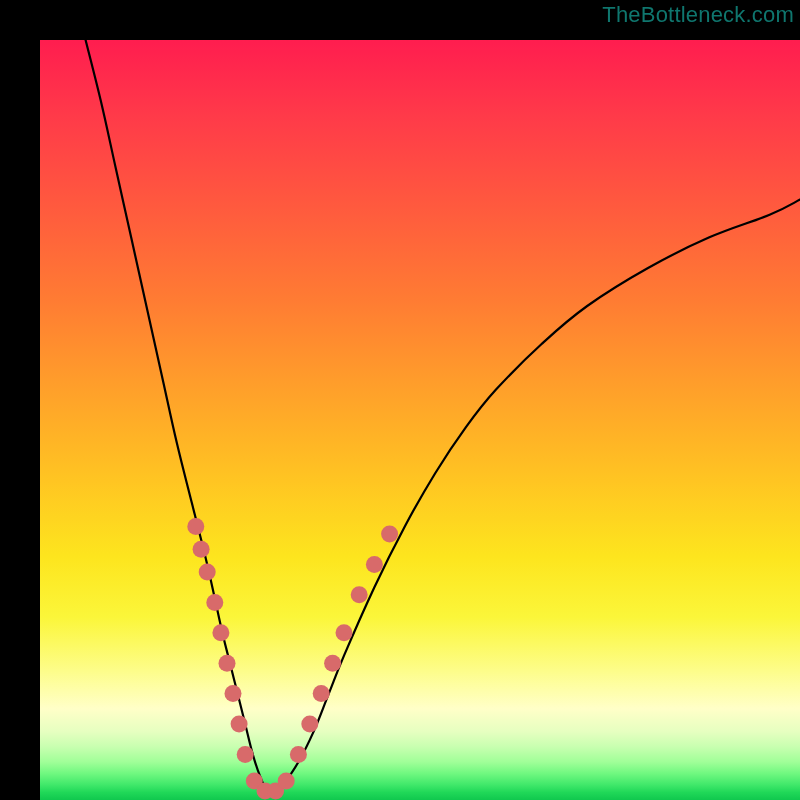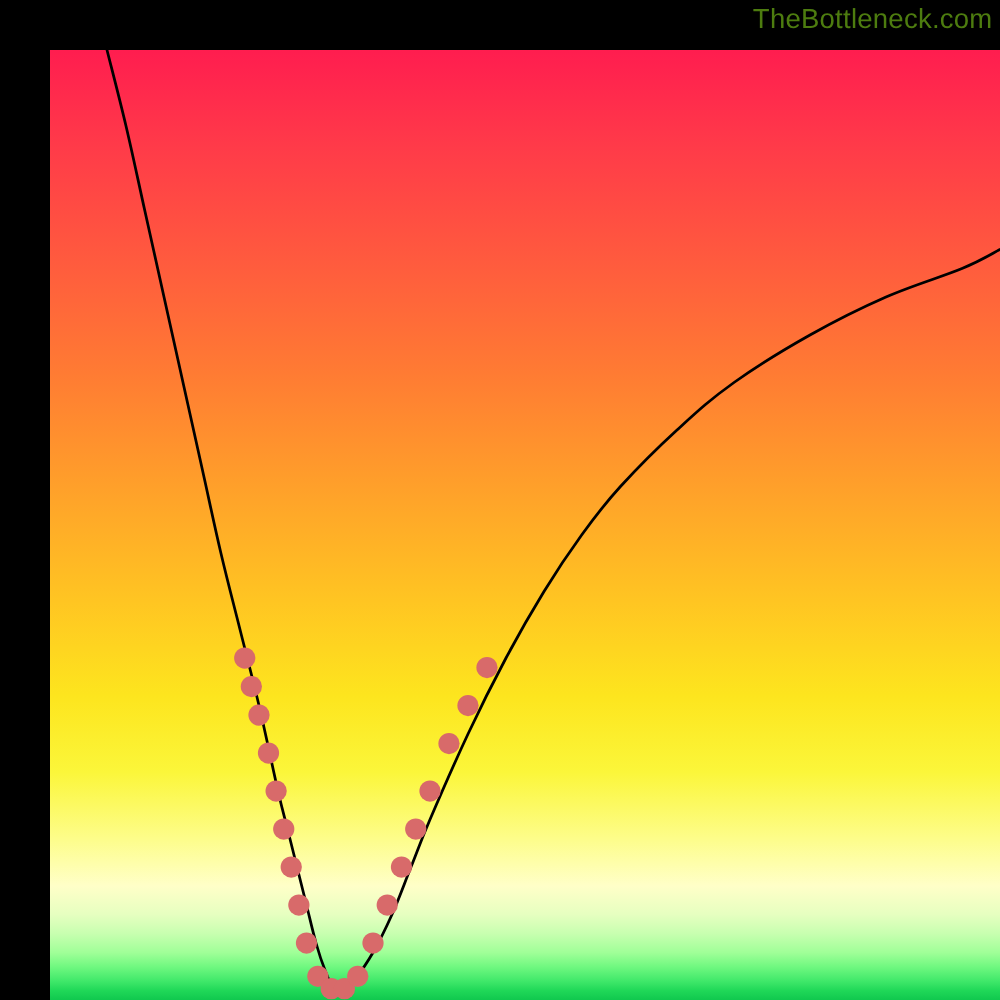--- a/index.html
+++ b/index.html
@@ -42,21 +42,21 @@
       #70f880 96.5%,
       #40e86a 98%,
       #20d858 99%,
       #10c84e 100%
     );
   }
   .watermark {
     position: absolute;
     top: 2px;
     right: 6px;
-    color: #4d7c0f;
+    color: #0f766e;
     font-size: 22px;
     font-weight: 400;
     letter-spacing: 0.2px;
     user-select: none;
   }
   svg.overlay {
     position: absolute;
     left: 0;
     top: 0;
     width: 760px;

